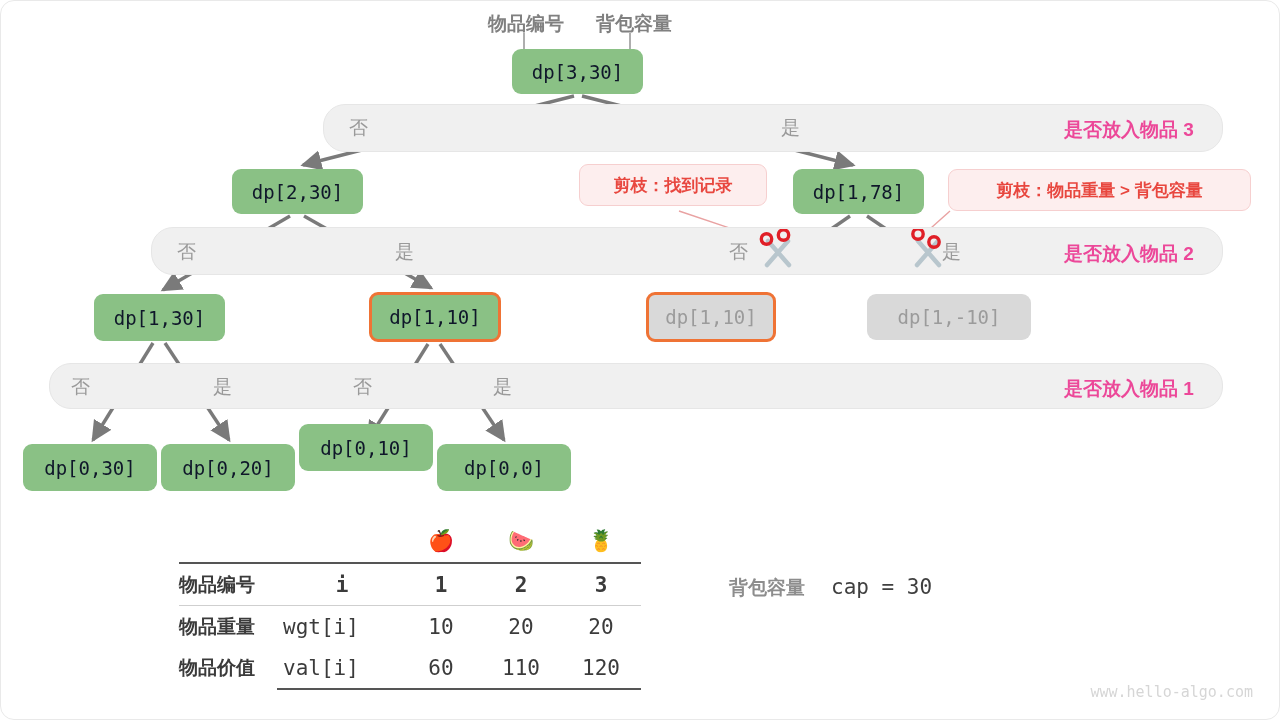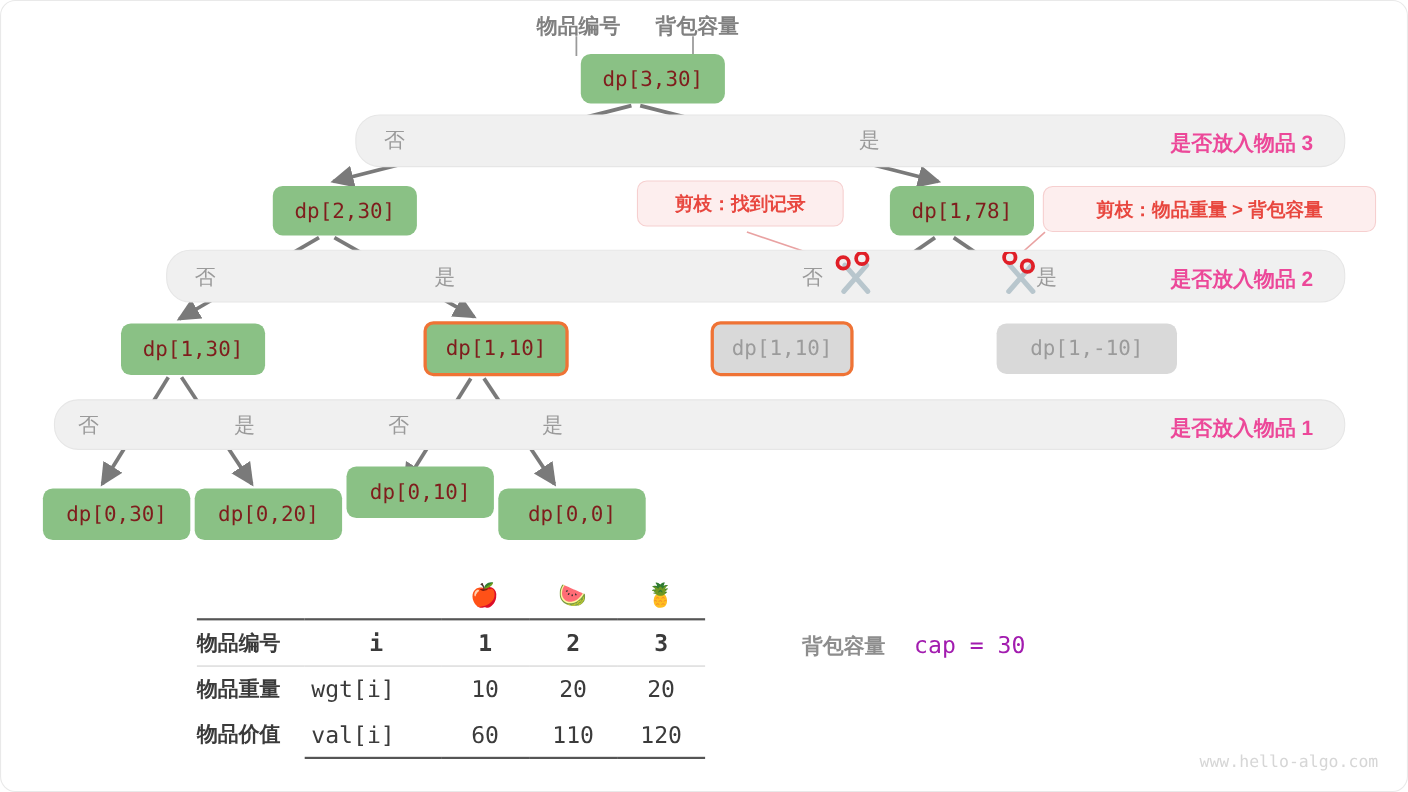--- a/index.html
+++ b/index.html
@@ -9,21 +9,21 @@
   svg#wires{position:absolute;left:0;top:0;width:1280px;height:720px;pointer-events:none;}
 
   .lvlbar{position:absolute;background:#f0f0f0;border:1px solid #e6e6e6;border-radius:22px;box-sizing:border-box;}
   .lvl-label{position:absolute;color:#ec4899;font-size:19px;font-weight:bold;white-space:nowrap;}
   .branch{position:absolute;color:#9a9a9a;font-size:19px;white-space:nowrap;}
 
   .node{position:absolute;border-radius:9px;box-sizing:border-box;
         font-family:"DejaVu Sans Mono","Liberation Mono",monospace;
         font-size:19px;display:flex;align-items:center;justify-content:center;
         letter-spacing:0px;}
-  .node.green{background:#8ac185;color:#7f1d1d;margin-left:16px;}
+  .node.green{background:#8ac185;color:#0f172a;}
   .node.gray{background:#d9d9d9;color:#9b9b9b;}
   .node.hl{border:3px solid #ef7335;}
 
   .tip{position:absolute;background:#fdeeee;border:1px solid #f6cfcf;border-radius:9px;
        color:#e8473f;font-size:17px;font-weight:bold;display:flex;align-items:center;
        justify-content:center;white-space:nowrap;box-sizing:border-box;}
 
   .tbl{position:absolute;left:178px;top:520px;}
   .tbl table{border-collapse:collapse;}
   .tbl td{padding:0;font-family:"DejaVu Sans Mono","Liberation Mono",monospace;font-size:21px;color:#3b3b3b;}
@@ -32,21 +32,21 @@
   .cellc{text-align:center;width:80px;height:41px;}
   .namec{text-align:left;width:118px;height:41px;padding-left:6px !important;}
   .emoji{font-size:27px;line-height:1;}
   .hdrrow td{font-weight:bold;}
   .ruleTop td{border-top:2px solid #555;}
   .ruleMid td{border-top:1px solid #cfcfcf;}
   .ruleBot td{border-top:2px solid #555;}
 
   .capinfo{position:absolute;left:728px;top:574px;display:flex;align-items:baseline;gap:26px;}
   .capinfo .lab{color:#8d8d8d;font-size:19px;font-weight:bold;}
-  .capinfo .val{color:#a21caf;font-size:21px;font-family:"DejaVu Sans Mono","Liberation Mono",monospace;}
+  .capinfo .val{color:#404040;font-size:21px;font-family:"DejaVu Sans Mono","Liberation Mono",monospace;}
 
   .watermark{position:absolute;right:26px;bottom:18px;color:#d6d6d6;font-size:15px;
              font-family:"DejaVu Sans Mono","Liberation Mono",monospace;}
   .toplab{position:absolute;color:#808080;font-size:19px;font-weight:bold;white-space:nowrap;}
 </style>
 </head>
 <body>
 
 <div id="canvas">
 
@@ -99,21 +99,21 @@
   <div class="branch" style="left:352px;top:373px;">否</div>
   <div class="branch" style="left:492px;top:373px;">是</div>
   <div class="lvl-label" style="left:1063px;top:375px;">是否放入物品 1</div>
 
   <div class="node green" style="left:511px;top:48px;width:131px;height:45px;">dp[3,30]</div>
   <div class="node green" style="left:231px;top:168px;width:131px;height:45px;">dp[2,30]</div>
   <div class="node green" style="left:792px;top:168px;width:131px;height:45px;">dp[1,78]</div>
   <div class="node green" style="left:93px;top:293px;width:131px;height:47px;">dp[1,30]</div>
   <div class="node green hl" style="left:368px;top:291px;width:132px;height:50px;">dp[1,10]</div>
   <div class="node gray hl" style="left:645px;top:291px;width:130px;height:50px;">dp[1,10]</div>
-  <div class="node gray" style="left:905px;top:293px;width:164px;height:46px;">dp[1,-10]</div>
+  <div class="node gray" style="left:866px;top:293px;width:164px;height:46px;">dp[1,-10]</div>
   <div class="node green" style="left:22px;top:443px;width:134px;height:47px;text-align:center;">dp[0,30]</div>
   <div class="node green" style="left:160px;top:443px;width:134px;height:47px;">dp[0,20]</div>
   <div class="node green" style="left:298px;top:423px;width:134px;height:47px;">dp[0,10]</div>
   <div class="node green" style="left:436px;top:443px;width:134px;height:47px;">dp[0,0]</div>
 
   <div class="tip" style="left:578px;top:163px;width:188px;height:42px;">剪枝：找到记录</div>
   <div class="tip" style="left:947px;top:168px;width:303px;height:42px;">剪枝：物品重量 &gt; 背包容量</div>
 
   <svg style="position:absolute;left:758px;top:228px;width:38px;height:40px;" viewBox="0 0 38 40">
     <line x1="9" y1="12" x2="30" y2="36" stroke="#b8c6cd" stroke-width="4.5" stroke-linecap="round"></line>

